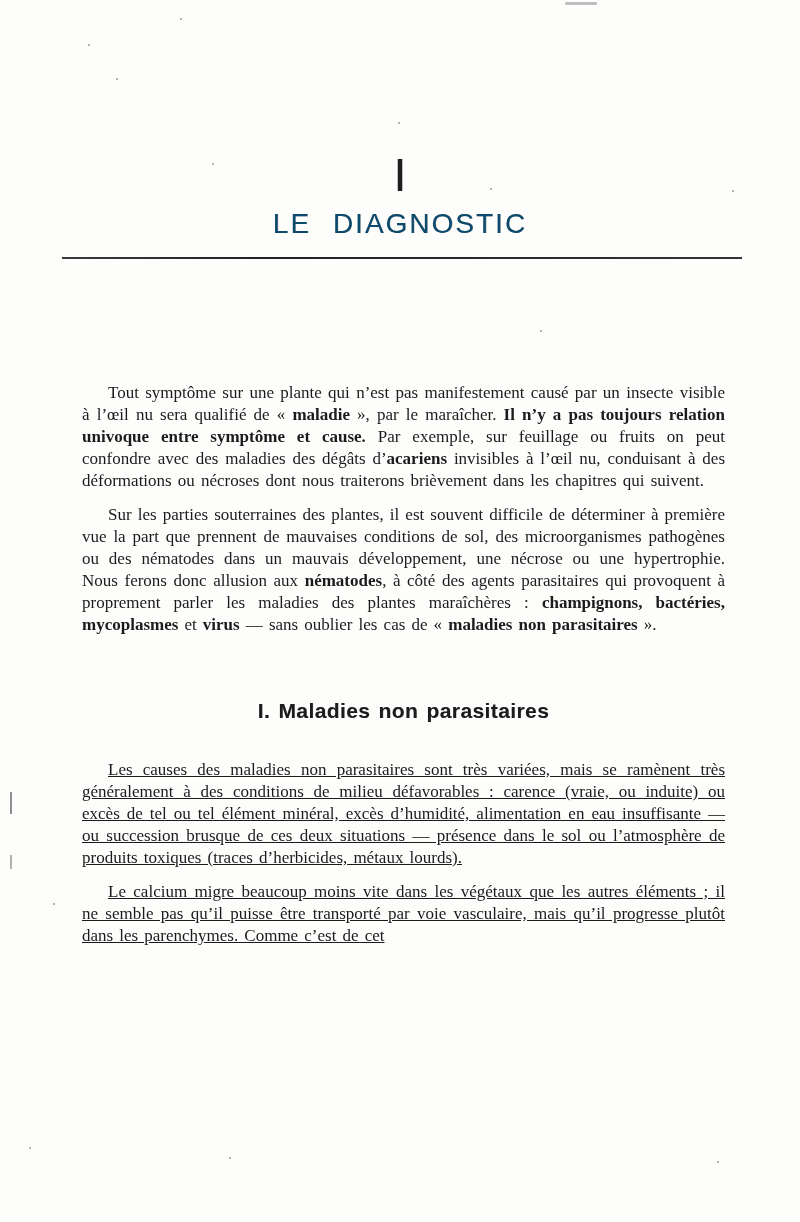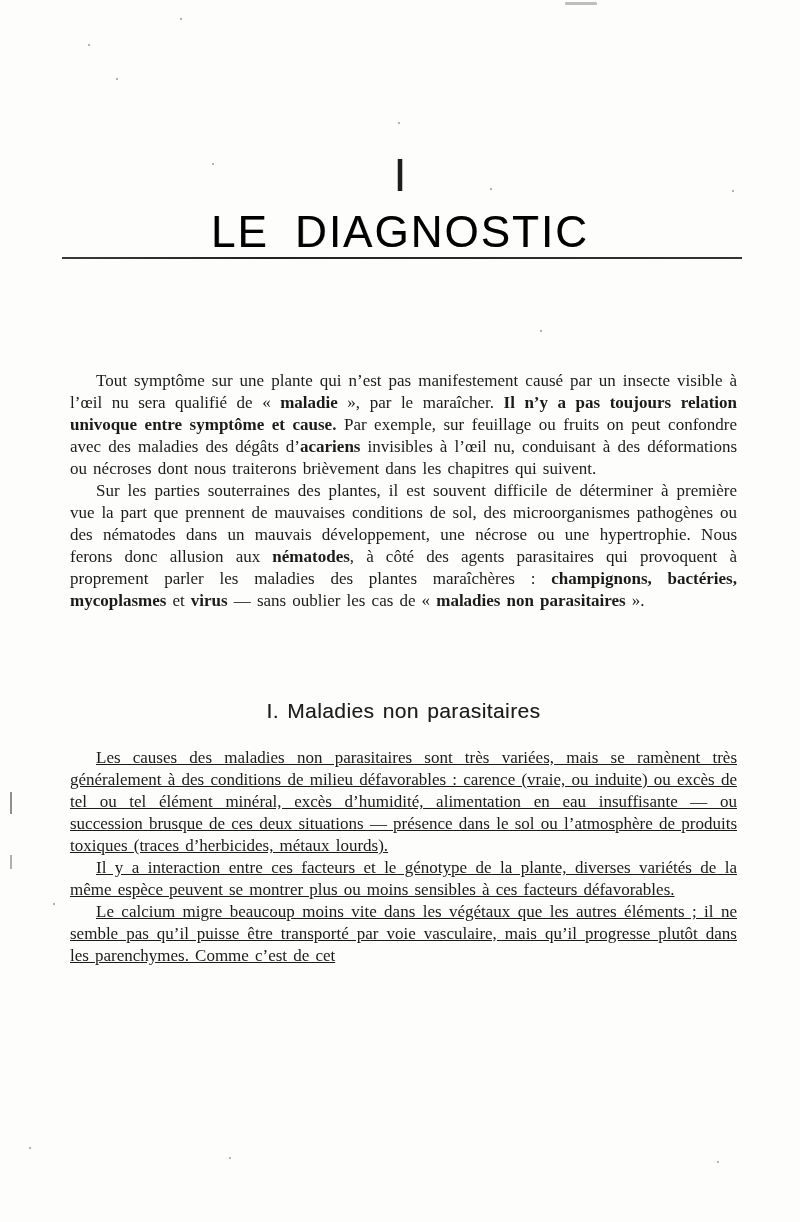--- a/index.html
+++ b/index.html
@@ -31,26 +31,26 @@
     color: #1e1e1e;
     text-shadow: 0.4px 0.4px 0 rgba(20,20,20,0.5);
   }
   .chapter-title {
     position: absolute;
     top: 210px;
     left: 0;
     width: 100%;
     text-align: center;
     font-family: "Liberation Sans", sans-serif;
-    font-size: 44px;
+    font-size: 28px;
     line-height: 1;
     font-weight: 400;
     letter-spacing: 2px;
     word-spacing: 12px;
-    color: #000000;
+    color: #0c4a6e;
     text-shadow: 0.4px 0.4px 0 rgba(30,30,30,0.45);
   }
   .title-rule {
     position: absolute;
     top: 257px;
     left: 62px;
     width: 680px;
     height: 2px;
     background: linear-gradient(to right, #3a3a3a, #222 30%, #2c2c2c 70%, #333);
   }
@@ -61,36 +61,36 @@
     left: 70px;
     width: 667px;
     font-size: 17px;
     line-height: 22px;
     text-align: justify;
     word-spacing: 0.11em;
   }
   .intro-block   { top: 370px; }
   .section-block { top: 747px; text-decoration: underline; }
   .body-para {
-    margin: 0;
+    margin: 12px;
     text-indent: 26px;
   }
   .body-para b { font-weight: 700; }
 
   .section-heading {
     position: absolute;
     top: 700px;
     left: 70px;
     width: 667px;
     margin: 0;
     text-align: center;
     font-family: "Liberation Sans", sans-serif;
     font-size: 21px;
     line-height: 1;
-    font-weight: 400;
+    font-weight: 700;
     letter-spacing: 0.4px;
     word-spacing: 2px;
     color: #1c1c1c;
     text-shadow: 0.3px 0.3px 0 rgba(25,25,25,0.4);
   }
 
   
   .speck {
     position: absolute;
     background: #9a9a9a;
@@ -122,21 +122,20 @@
 
   <div class="text-block intro-block">
       <p class="body-para"><span>Tout symptôme sur une plante qui n’est pas manifestement causé par un insecte visible à l’œil nu sera qualifié de «&nbsp;</span><b>maladie</b><span>&nbsp;», par le maraîcher. </span><b>Il n’y a pas toujours relation univoque entre symptôme et cause.</b><span> Par exemple, sur feuillage ou fruits on peut confondre avec des maladies des dégâts d’</span><b>acariens</b><span> invisibles à l’œil nu, conduisant à des déformations ou nécroses dont nous traiterons brièvement dans les chapitres qui suivent.</span></p>
       <p class="body-para"><span>Sur les parties souterraines des plantes, il est souvent difficile de déterminer à première vue la part que prennent de mauvaises conditions de sol, des microorganismes pathogènes ou des nématodes dans un mauvais développement, une nécrose ou une hypertrophie. Nous ferons donc allusion aux </span><b>nématodes</b><span>, à côté des agents parasitaires qui provoquent à proprement parler les maladies des plantes maraîchères&nbsp;: </span><b>champignons, bactéries, mycoplasmes</b><span> et </span><b>virus</b><span> — sans oublier les cas de «&nbsp;</span><b>maladies non parasitaires</b><span>&nbsp;».</span></p>
     </div>
 
   <h2 class="section-heading">I. Maladies non parasitaires</h2>
 
   <div class="text-block section-block">
       <p class="body-para"><span>Les causes des maladies non parasitaires sont très variées, mais se ramènent très généralement à des conditions de milieu défavorables&nbsp;: carence (vraie, ou induite) ou excès de tel ou tel élément minéral, excès d’humidité, alimentation en eau insuffisante — ou succession brusque de ces deux situations — présence dans le sol ou l’atmosphère de produits toxiques (traces d’herbicides, métaux lourds).</span></p>
-      <p class="body-para"><span>Il y a interaction entre ces facteurs et le génotype de la plante, diverses variétés de la même espèce peuvent se montrer plus ou moins sensibles à ces facteurs défavorables.</span></p>
       <p class="body-para"><span>Le calcium migre beaucoup moins vite dans les végétaux que les autres éléments&nbsp;; il ne semble pas qu’il puisse être transporté par voie vasculaire, mais qu’il progresse plutôt dans les parenchymes. Comme c’est de cet</span></p>
     </div>
 
   <div class="dash" style="left:565px; top:2px;  width:32px; height:3px;"></div>
   <div class="speck" style="left:180px; top:18px;"></div>
   <div class="speck" style="left:88px;  top:44px;"></div>
   <div class="speck" style="left:116px; top:78px;"></div>
   <div class="speck" style="left:398px; top:122px;"></div>
   <div class="speck" style="left:212px; top:163px;"></div>
   <div class="speck" style="left:490px; top:188px;"></div>

